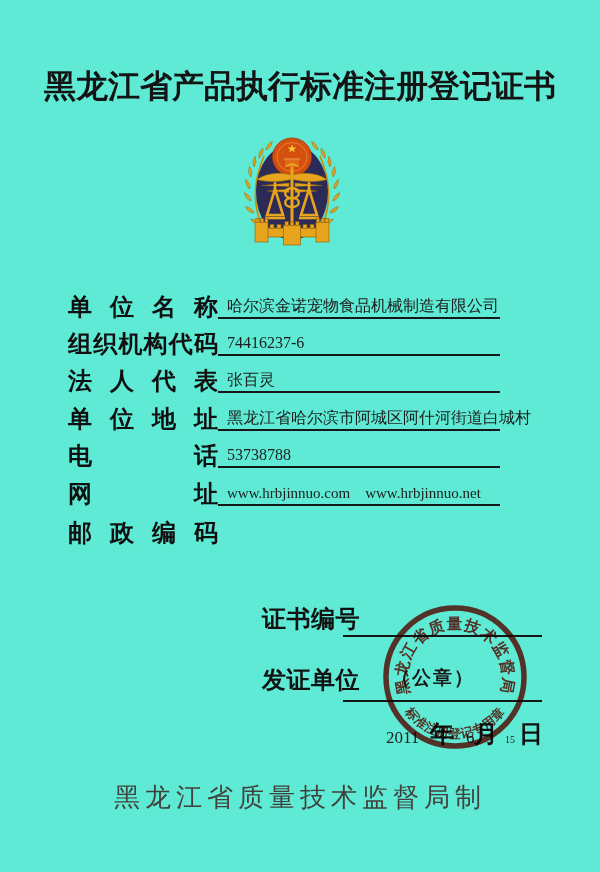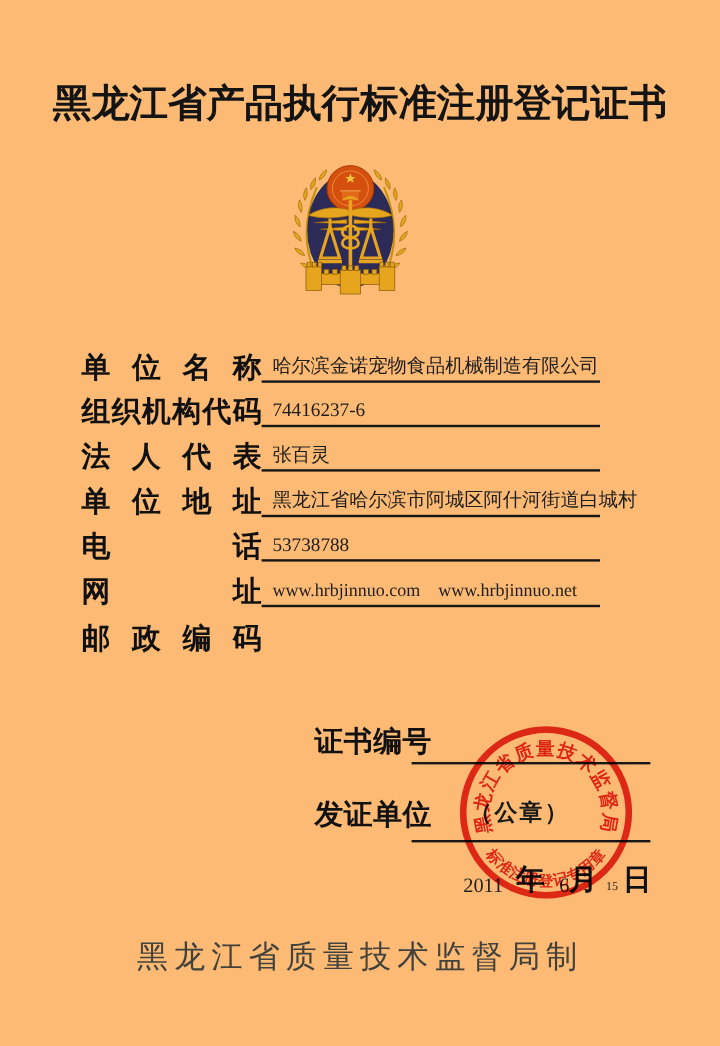--- a/index.html
+++ b/index.html
@@ -1,18 +1,18 @@
 <!DOCTYPE html>
 <html><head>
 <meta charset="utf-8">
 <style>
   html,body{margin:0;padding:0;}
   body{width:600px;height:872px;background:#fdfdfc;overflow:hidden;
        font-family:"Liberation Serif",serif;}
-  .page{position:relative;width:600px;height:872px;background:#fdba74;}
+  .page{position:relative;width:600px;height:872px;background:#5eead4;}
 
   .title{position:absolute;top:66px;left:0;width:600px;text-align:center;
          font:700 32px/40px "Liberation Serif",serif;color:#141414;
          letter-spacing:0px;white-space:nowrap;}
 
   .emblem{position:absolute;left:242px;top:134px;width:100px;height:122px;}
 
   .flabel{position:absolute;left:68px;width:150px;
           font:700 24px/26px "Liberation Sans",sans-serif;color:#101010;
           text-align:justify;text-align-last:justify;text-justify:inter-character;}

